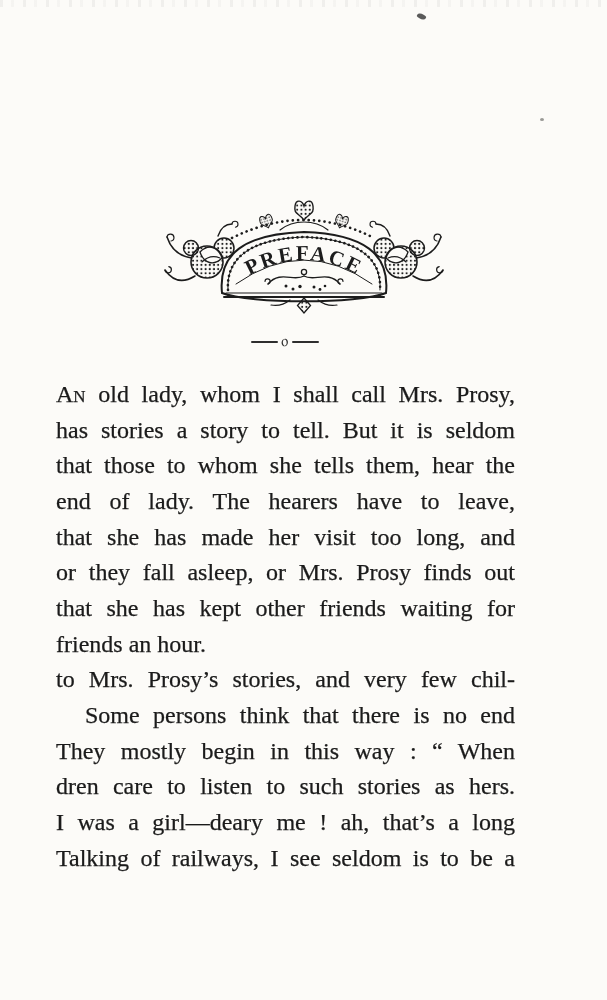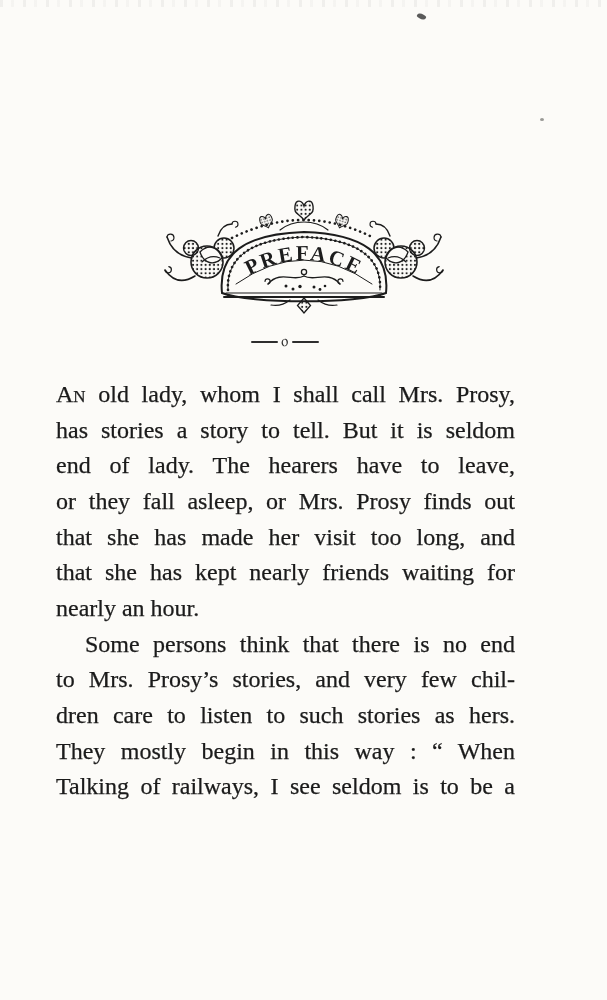--- a/index.html
+++ b/index.html
@@ -123,24 +123,26 @@
 
   <div class="divider">
     <span class="rule"></span>
     <span class="dash-o">o</span>
     <span class="rule"></span>
   </div>
 
   <div class="textblock">
     <div class="line"><span>A</span><span class="sc">n</span><span> old lady, whom I shall call Mrs. Prosy,</span></div>
     <div class="line">has stories a story to tell.  But it is seldom</div>
+    <div class="line">that those to whom she tells them, hear the</div>
     <div class="line">end of lady.  The hearers have to leave,</div>
+    <div class="line">that she has made her visit too long, and</div>
     <div class="line">or they fall asleep, or Mrs. Prosy finds out</div>
-    <div class="line">that she has made her visit too long, and</div>
-    <div class="line">that she has kept nearly friends waiting for</div>
-    <div class="line para-end">nearly an hour.</div>
+    <div class="line">that she has kept other friends waiting for</div>
+    <div class="line para-end">friends an hour.</div>
+    <div class="line">to Mrs. Prosy’s stories, and very few chil-</div>
     <div class="line indent">Some persons think that there is no end</div>
-    <div class="line">to Mrs. Prosy’s stories, and very few chil-</div>
+    <div class="line">They mostly begin in this way : “ When</div>
     <div class="line">dren care to listen to such stories as hers.</div>
-    <div class="line">They mostly begin in this way : “ When</div>
+    <div class="line">I was a girl—deary me ! ah, that’s a long</div>
     <div class="line">Talking of railways, I see seldom is to be a</div>
   </div>
 </div>
 
 </body></html>

